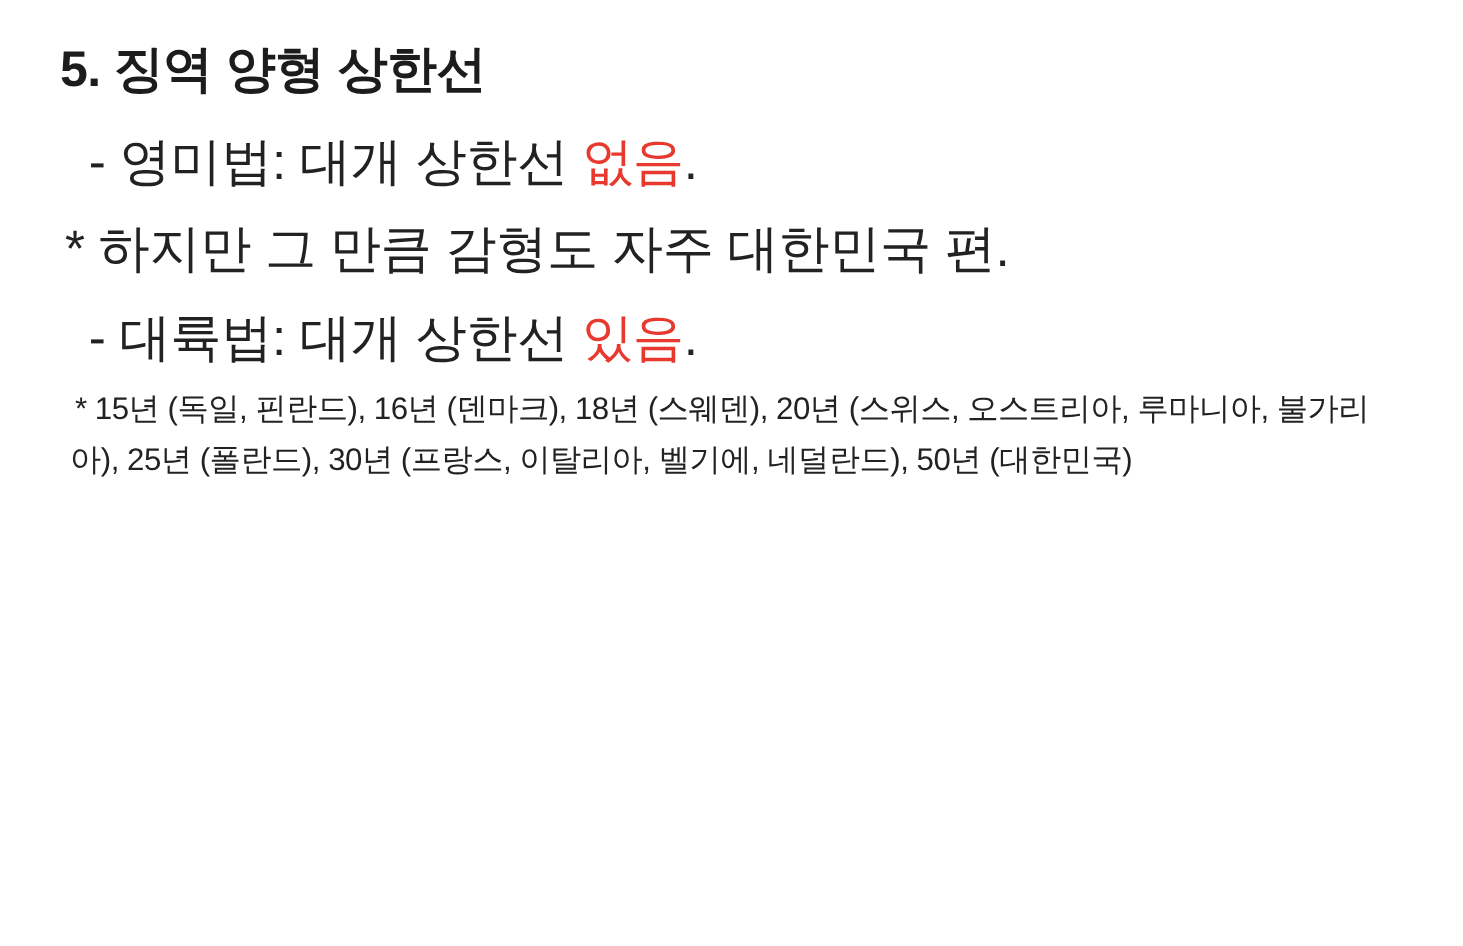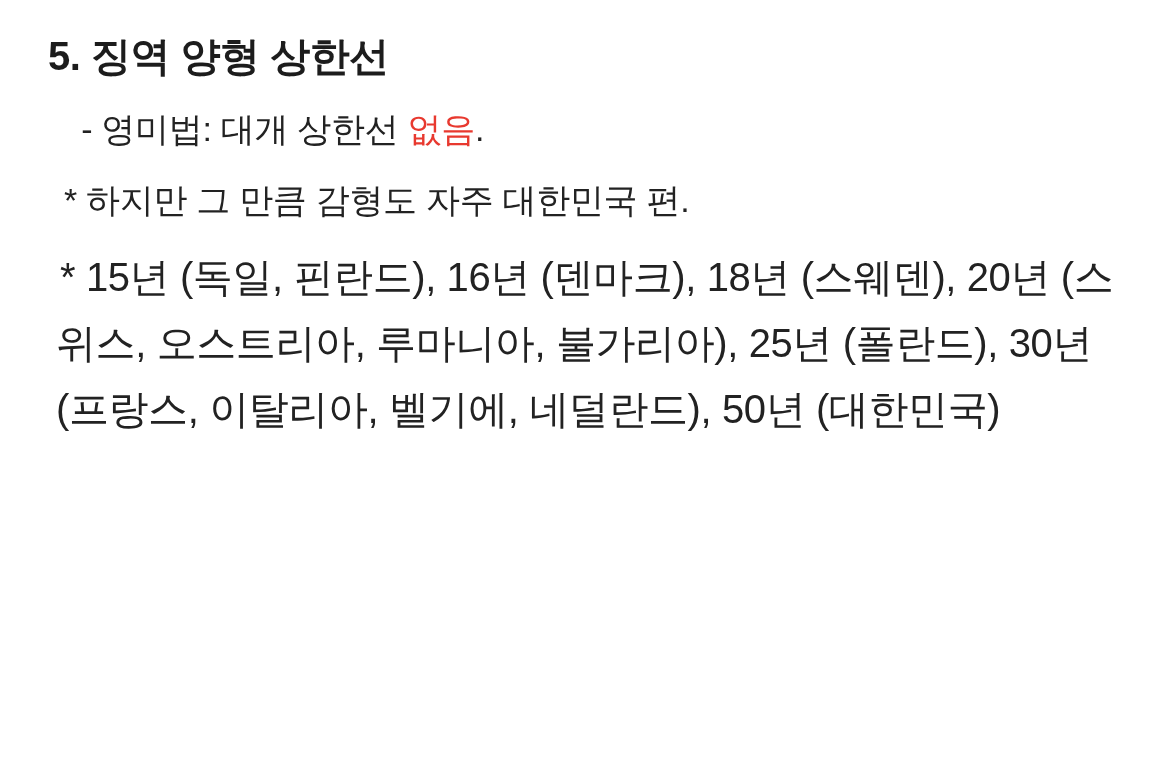--- a/index.html
+++ b/index.html
@@ -22,32 +22,32 @@
   }
   .heading {
     font-size: 40px;
     font-weight: 700;
     line-height: 1.5;
     letter-spacing: -0.5px;
     color: #1c1c1c;
     margin: 0 0 10px 0;
   }
   .line {
-    font-size: 34px;
+    font-size: 41px;
     line-height: 1.62;
     letter-spacing: -0.3px;
     color: #222222;
-    margin: 16px;
+    margin: 4px;
     white-space: pre-wrap;
   }
   .line.indent {
     padding-left: 8px;
   }
   .para {
-    font-size: 40px;
+    font-size: 25px;
     line-height: 1.65;
     letter-spacing: -0.4px;
     color: #222222;
     margin: 0;
     padding-left: 8px;
     text-indent: 4px;
   }
   .hl {
     color: #e8392f;
   }
@@ -56,16 +56,17 @@
 <body>
 
 <div class="page">
 
   <h1 class="heading">5. 징역 양형 상한선</h1>
 
   <p class="line indent"><span> - 영미법: 대개 상한선 </span><span class="hl">없음</span><span>.</span></p>
 
   <p class="line"><span>* 하지만 그 만큼 감형도 자주 대한민국 편.</span></p>
 
+  <p class="line indent"><span> - 대륙법: 대개 상한선 </span><span class="hl">있음</span><span>.</span></p>
 
   <p class="para"> * 15년 (독일, 핀란드), 16년 (덴마크), 18년 (스웨덴), 20년 (스위스, 오스트리아, 루마니아, 불가리아), 25년 (폴란드), 30년 (프랑스, 이탈리아, 벨기에, 네덜란드), 50년 (대한민국)</p>
 
 </div>
 
 </body></html>

